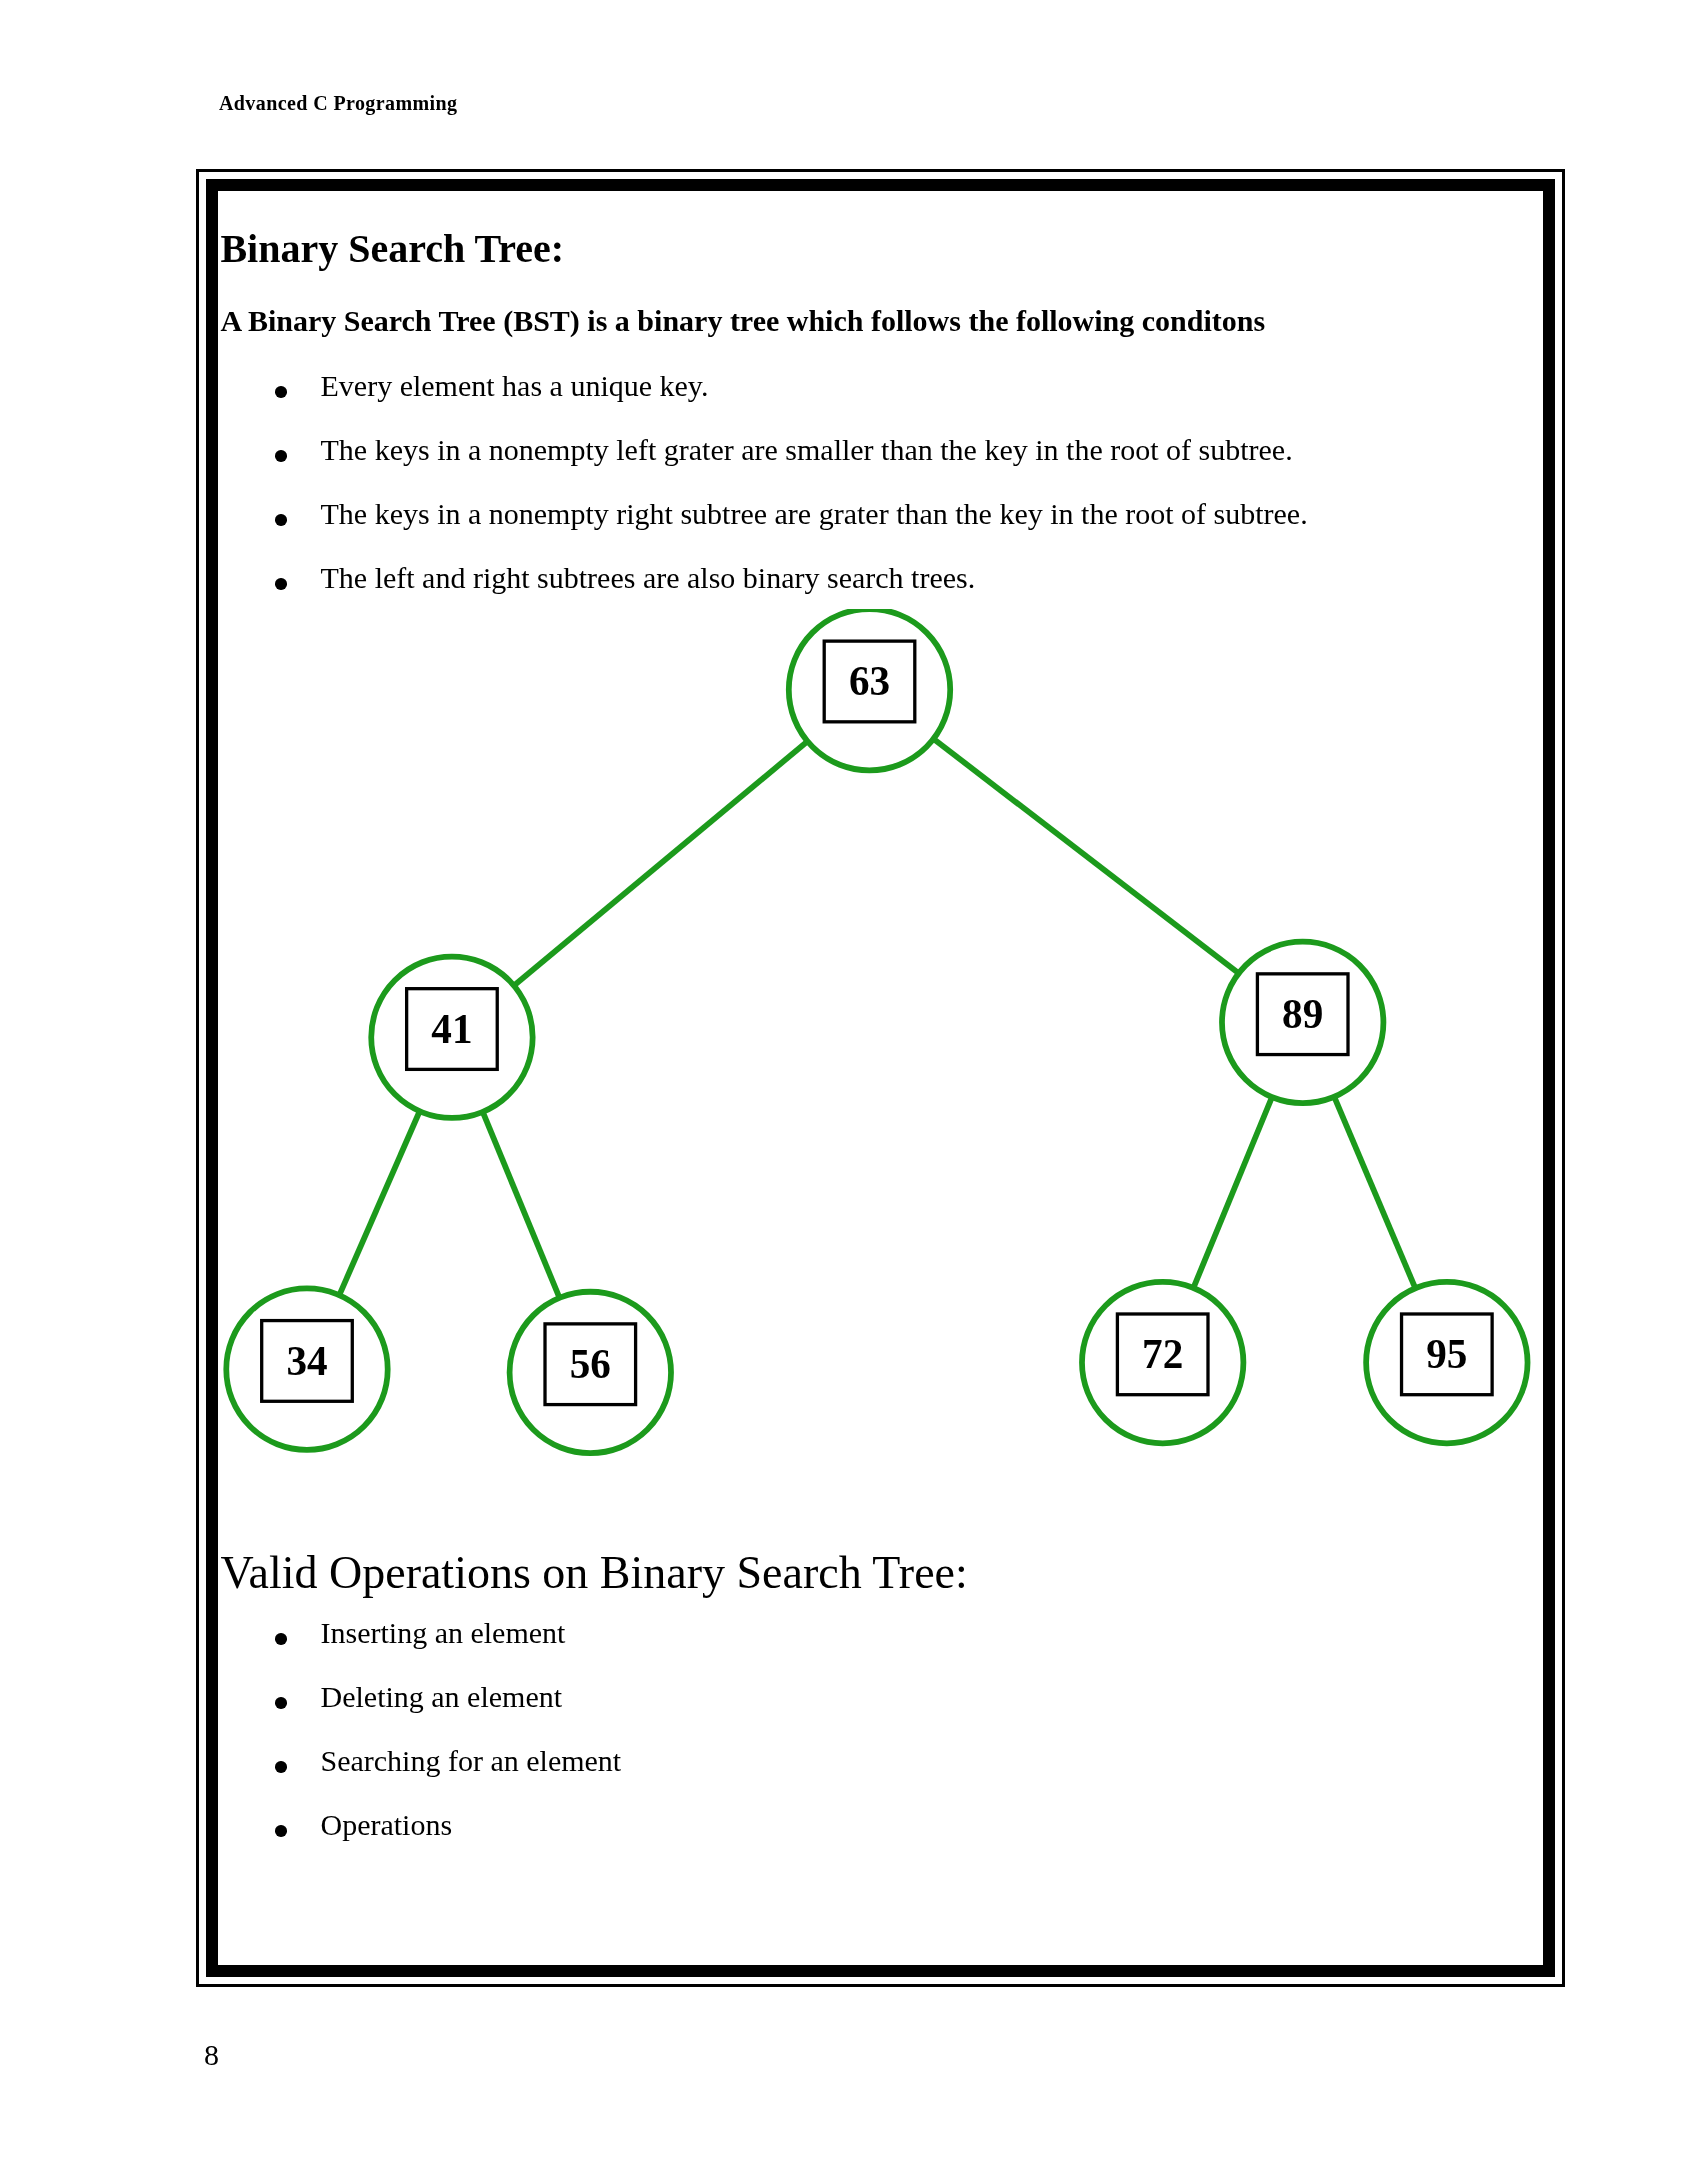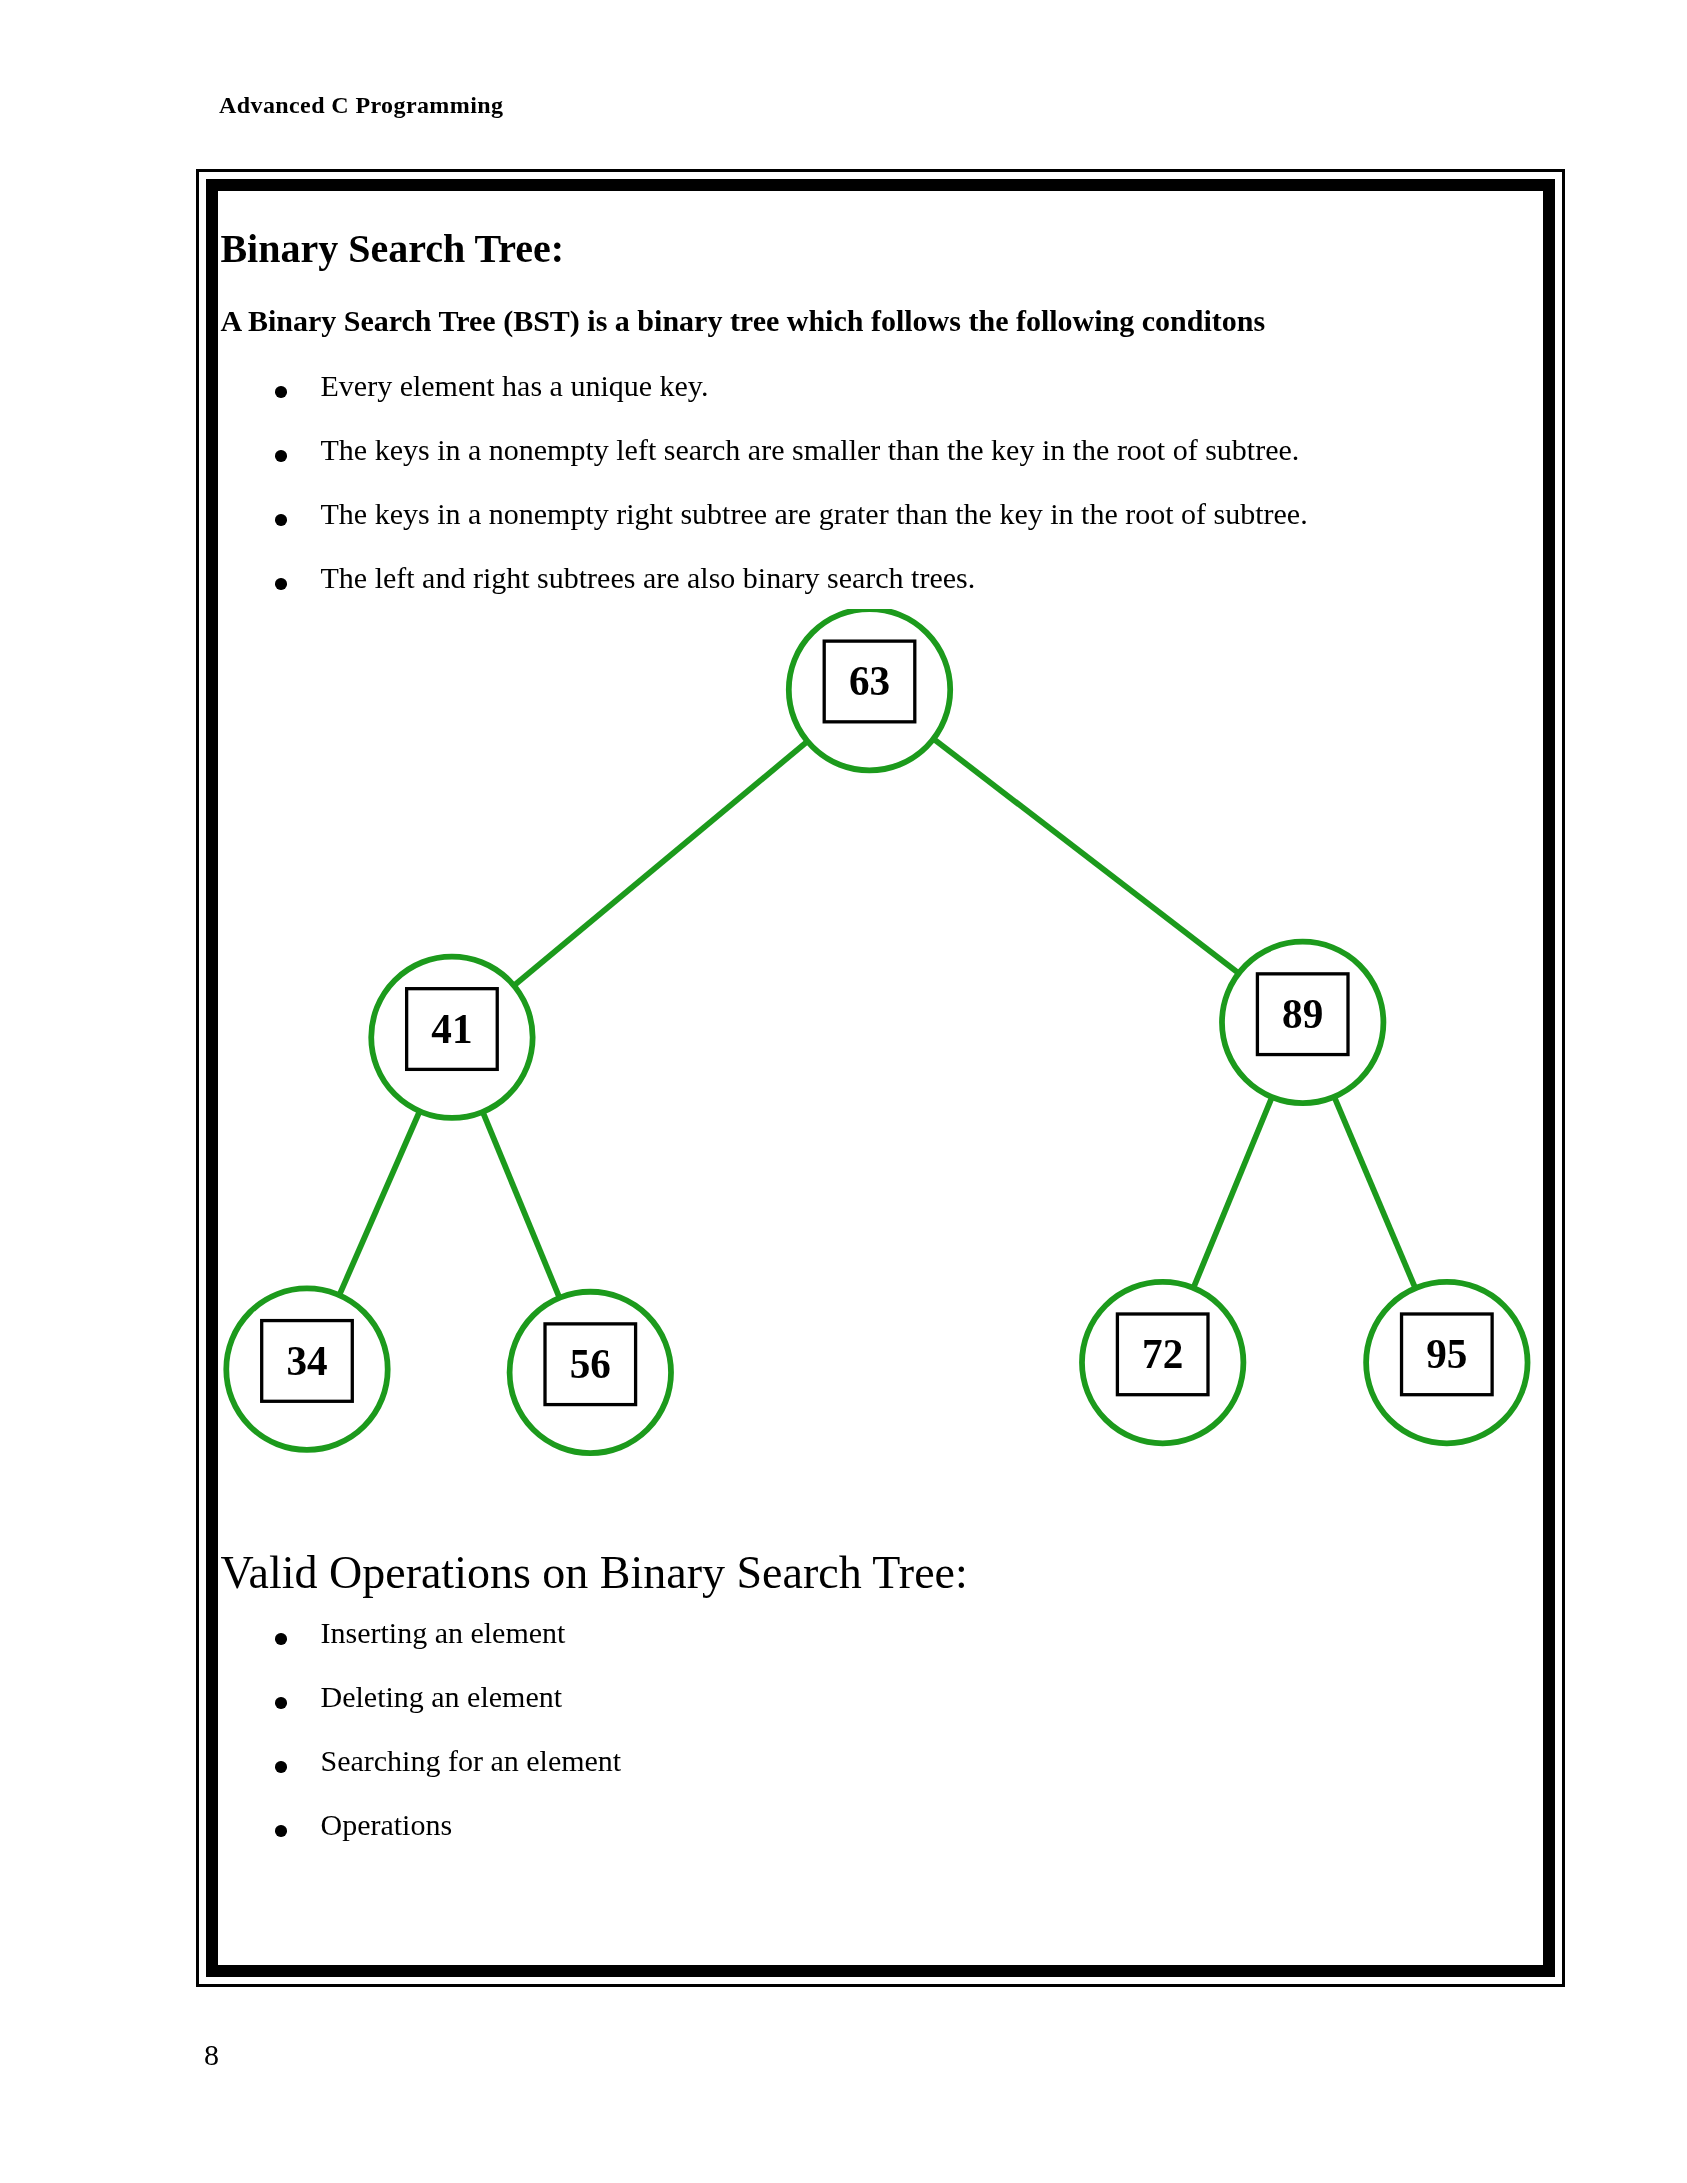--- a/index.html
+++ b/index.html
@@ -12,21 +12,21 @@
     position: relative;
     width: 1687px;
     height: 2183px;
     background: #ffffff;
     overflow: hidden;
   }
   .doc-header {
     position: absolute;
     left: 219px;
     top: 92px;
-    font-size: 24px;
+    font-size: 20px;
     font-weight: bold;
     letter-spacing: 0.4px;
   }
   
   .frame {
     position: absolute;
     left: 196px;
     top: 169px;
     width: 1369px;
     height: 1818px;
@@ -120,21 +120,21 @@
 
     <div class="intro">A Binary Search Tree (BST) is a binary tree which follows the following conditons</div>
 
     <ul class="doc-list conditions-list">
         <li>
         <span class="bullet"></span>
         <span class="li-text">Every element has a unique key.</span>
       </li>
         <li>
         <span class="bullet"></span>
-        <span class="li-text">The keys in a nonempty left search are smaller than the key in the root of subtree.</span>
+        <span class="li-text">The keys in a nonempty left grater are smaller than the key in the root of subtree.</span>
       </li>
         <li>
         <span class="bullet"></span>
         <span class="li-text">The keys in a nonempty right subtree are grater than the key in the root of subtree.</span>
       </li>
         <li>
         <span class="bullet"></span>
         <span class="li-text">The left and right subtrees are also binary search trees.</span>
       </li>
       </ul>

